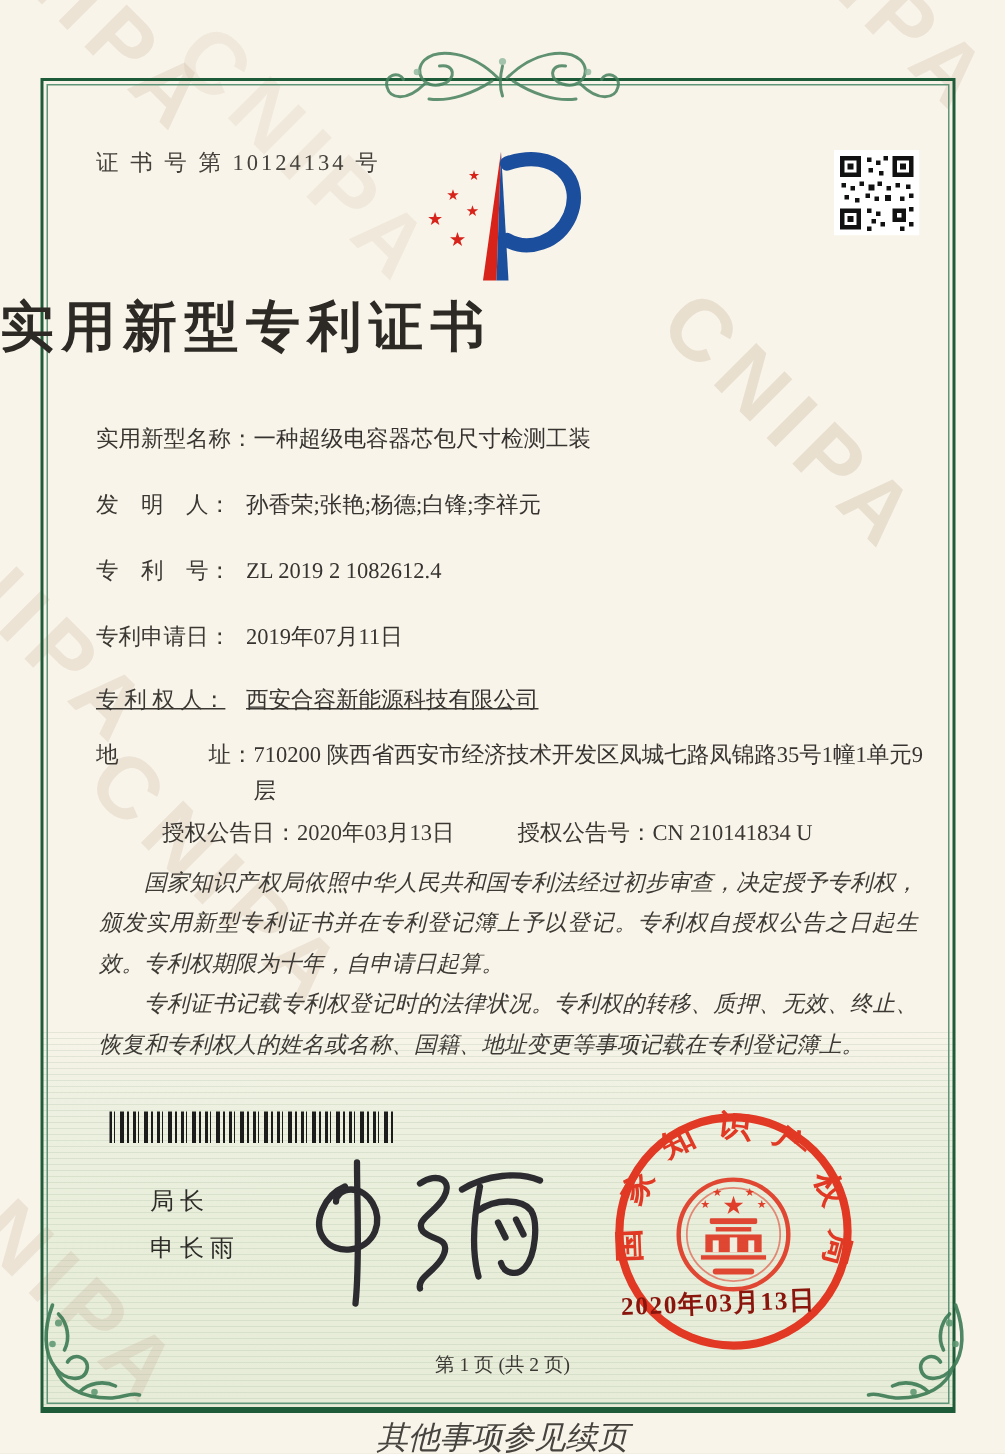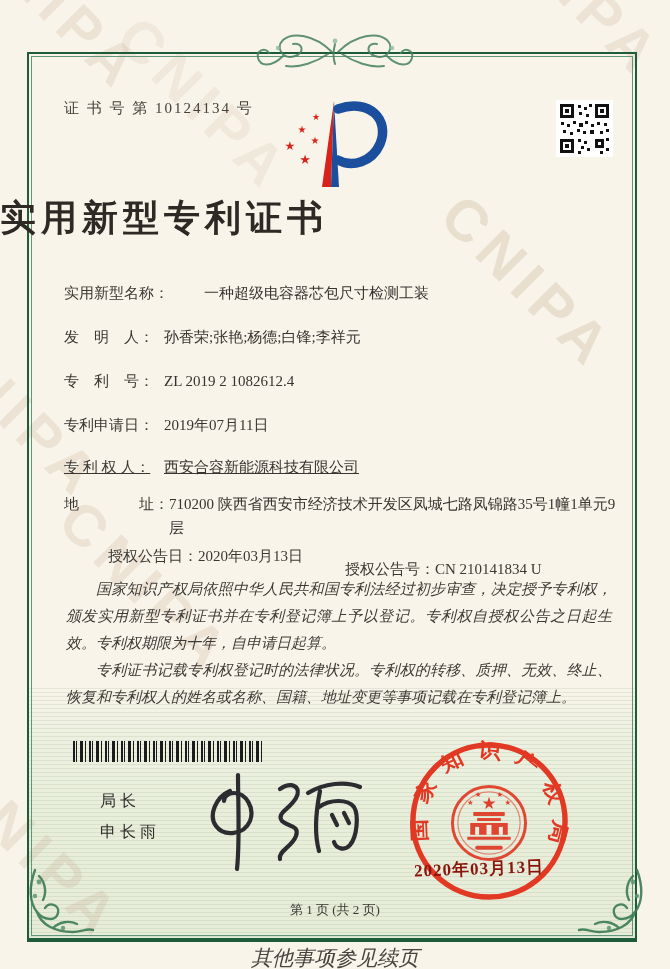--- a/index.html
+++ b/index.html
@@ -48,25 +48,25 @@
   .logo{position:absolute; z-index:4; left:278px; top:98px;}
   .qr{position:absolute; z-index:4; left:556px; top:100px;}
   .title{
     position:absolute; z-index:4; left:0; top:194px; width:100%;
     font-size:36px; font-weight:bold; letter-spacing:5px; color:#2d2a26;
   }
   
   .field-row{position:absolute; z-index:4; left:64px; display:flex; font-size:15px; line-height:24px;}
   .f-label{flex:0 0 auto; white-space:pre; min-width:100px; color:#3b3834;}
   .f-value{max-width:450px; color:#363330;}
-  .row-name{top:281px;gap:35px;} .row-inv{top:325px;} .row-patno{top:369px;}
+  .row-name{top:281px;} .row-inv{top:325px;} .row-patno{top:369px;}
   .row-appdate{top:413px;} .row-owner{top:455px;text-decoration:underline;} .row-addr{top:492px;}
   .grant-row{position:absolute; z-index:4; left:0; top:544px; width:100%; font-size:15px; line-height:24px;}
   .grant-a{position:absolute; left:80px; white-space:pre;margin-left:28px;}
-  .grant-b{position:absolute; left:345px; white-space:pre;margin-top:13px;}
+  .grant-b{position:absolute; left:345px; white-space:pre;}
   
   .body-text{
     position:absolute; z-index:4; left:66px; top:576px; width:546px;
     font-size:15px; line-height:27px; text-align:justify; color:#3d3a36;
   }
   .body-text p{margin:0; text-indent:2em;font-style:italic;}
   
   .barcode{
     position:absolute; z-index:4; left:73px; top:741px; width:190px; height:21px;
     background:repeating-linear-gradient(90deg,

